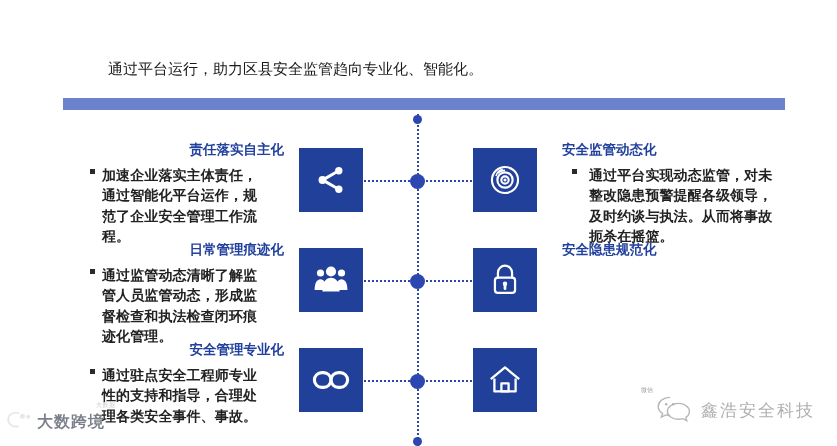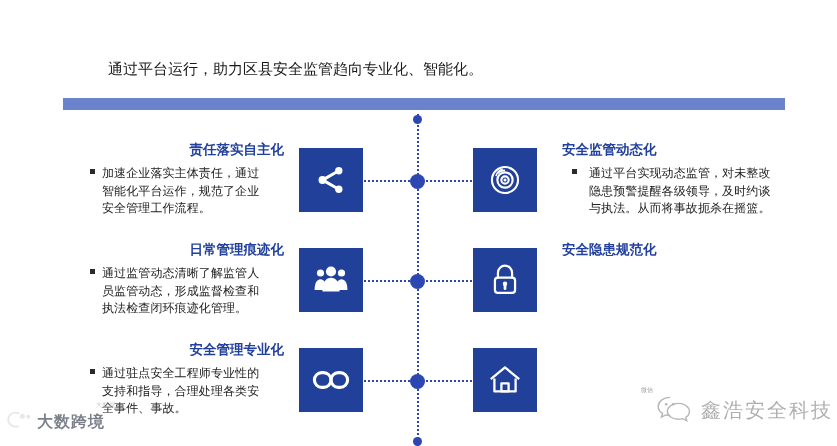--- a/index.html
+++ b/index.html
@@ -145,24 +145,24 @@
   .bullet-sq {
     flex: 0 0 auto;
     width: 5px;
     height: 5px;
     background: #2a2a2a;
     margin-top: 4px;
     margin-right: 7px;
   }
   .bullet-text {
     flex: 1 1 auto;
-    font-size: 12px;
+    font-size: 14px;
     line-height: 1.45;
     color: #222222;
-    font-weight: normal;
+    font-weight: bold;
     letter-spacing: 0.1px;
   }
   .text-block.left-text .bullet-text { max-width: 160px; }
   .text-block.right-text .bullet-sq { margin-left: 10px; margin-right: 12px; }
   .text-block.right-text .bullet-text { max-width: 185px; }
 
   
   .wm-left {
     position: absolute;
     left: 6px;
@@ -189,21 +189,21 @@
 
   .wm-right {
     position: absolute;
     left: 655px;
     top: 393px;
     display: flex;
     align-items: center;
     opacity: 0.62;
   }
   .wm-right .wm-name {
-    font-size: 20px;
+    font-size: 17px;
     color: #7d7d7d;
     letter-spacing: 2px;
     margin-left: 8px;
   }
   .wm-right-sup {
     position: absolute;
     left: 641px;
     top: 386px;
     font-size: 6px;
     color: #9a9a9a;

